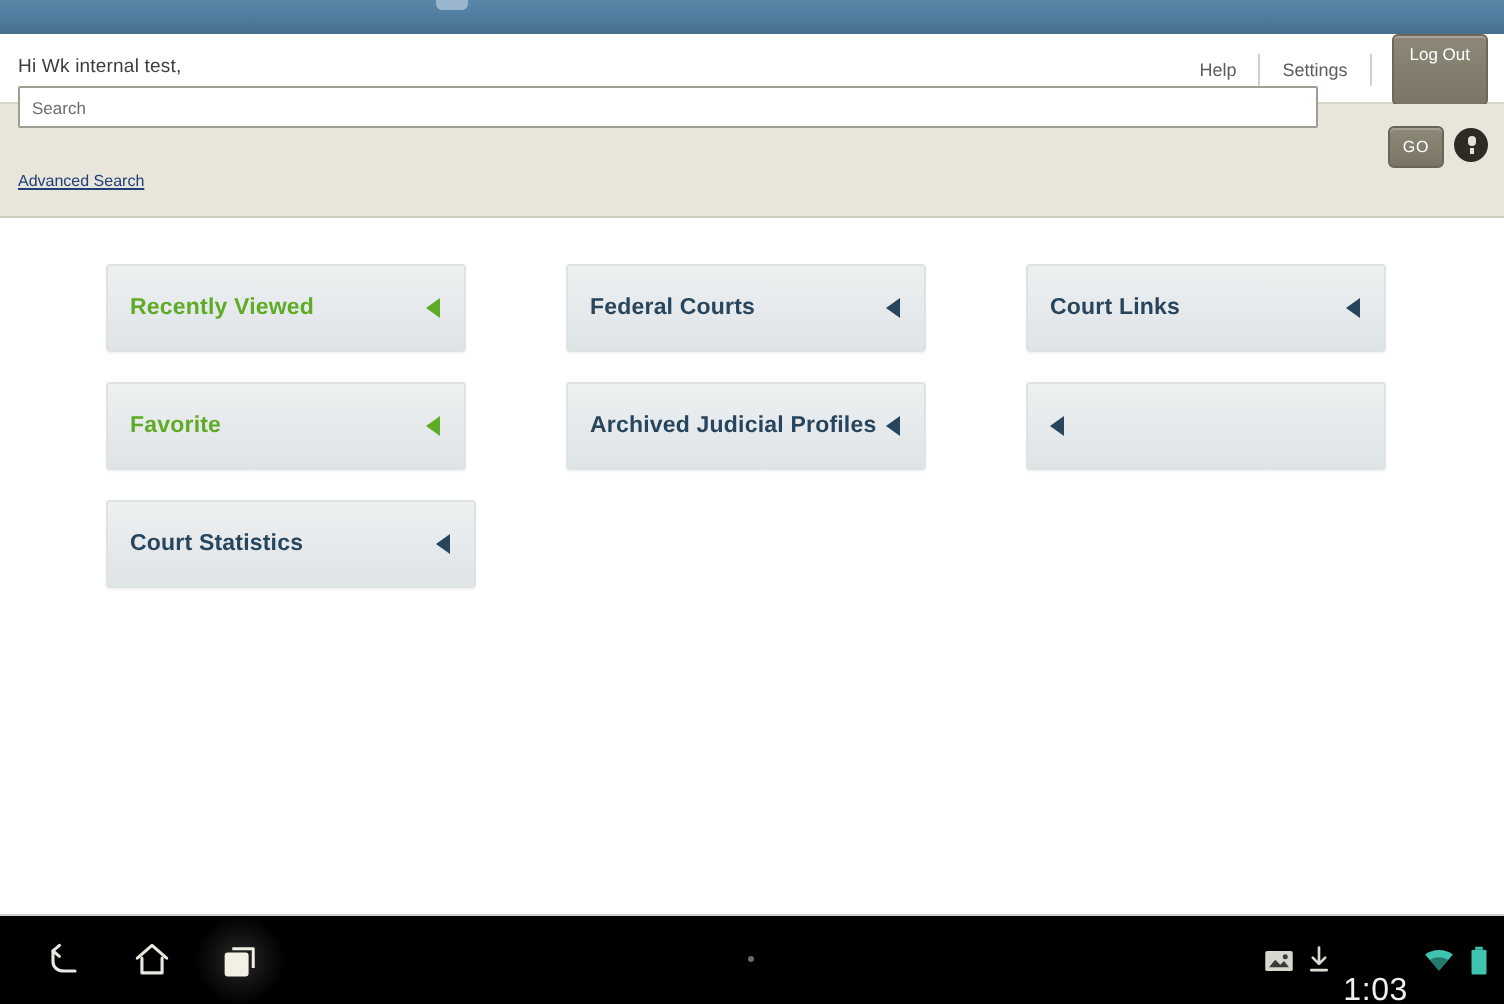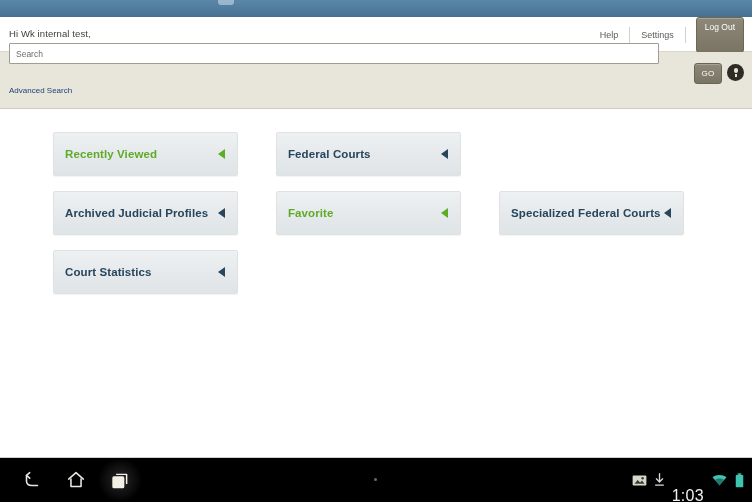--- a/index.html
+++ b/index.html
@@ -178,20 +178,21 @@
     width: 2px; height: 3px;
     background: #e6e2d6;
   }
 
   .advanced-search {
     position: absolute;
     left: 9px;
     top: 86px;
     font-size: 8px;
     color: #1f3f78;
+    text-decoration: underline;
     cursor: pointer;
     white-space: nowrap;
   }
 
   
   .content {
     position: absolute;
     top: 110px; left: 0;
     width: 752px;
     height: 348px;
@@ -199,20 +200,21 @@
   }
   .tiles-grid {
     position: absolute;
     top: 22px;
     left: 53px;
     width: 640px;
   }
   .tile-row {
     display: flex;
     margin-bottom: 15px;
+    gap: 12px;
   }
   .tile {
     height: 44px;
     background: linear-gradient(to bottom, #eef1f2 0%, #e6eaec 48%, #dfe4e7 100%);
     border: 1px solid #dfe2e3;
     border-radius: 2px;
     display: flex;
     align-items: center;
     justify-content: space-between;
     box-sizing: border-box;
@@ -336,33 +338,36 @@
 
       <div class="tile-row">
         <div class="tile tile-col-1">
           <span class="tile-label green">Recently Viewed</span>
           <span class="tile-arrow green"></span>
         </div>
         <div class="tile tile-col-2">
           <span class="tile-label dark">Federal Courts</span>
           <span class="tile-arrow"></span>
         </div>
+        <div class="tile tile-col-3">
+          <span class="tile-label dark">Court Links</span>
+          <span class="tile-arrow"></span>
+        </div>
       </div>
 
       <div class="tile-row">
+        <div class="tile tile-col-2">
+          <span class="tile-label green">Favorite</span>
+          <span class="tile-arrow green"></span>
+        </div>
         <div class="tile tile-col-1">
           <span class="tile-label dark">Archived Judicial Profiles</span>
           <span class="tile-arrow"></span>
         </div>
-        <div class="tile tile-col-2">
-          <span class="tile-label green">Favorite</span>
-          <span class="tile-arrow green"></span>
-        </div>
         <div class="tile tile-col-3">
-          <span class="tile-label dark">Specialized Federal Courts</span>
           <span class="tile-arrow"></span>
         </div>
       </div>
 
       <div class="tile-row">
         <div class="tile tile-col-1">
           <span class="tile-label dark">Court Statistics</span>
           <span class="tile-arrow"></span>
         </div>
       </div>

